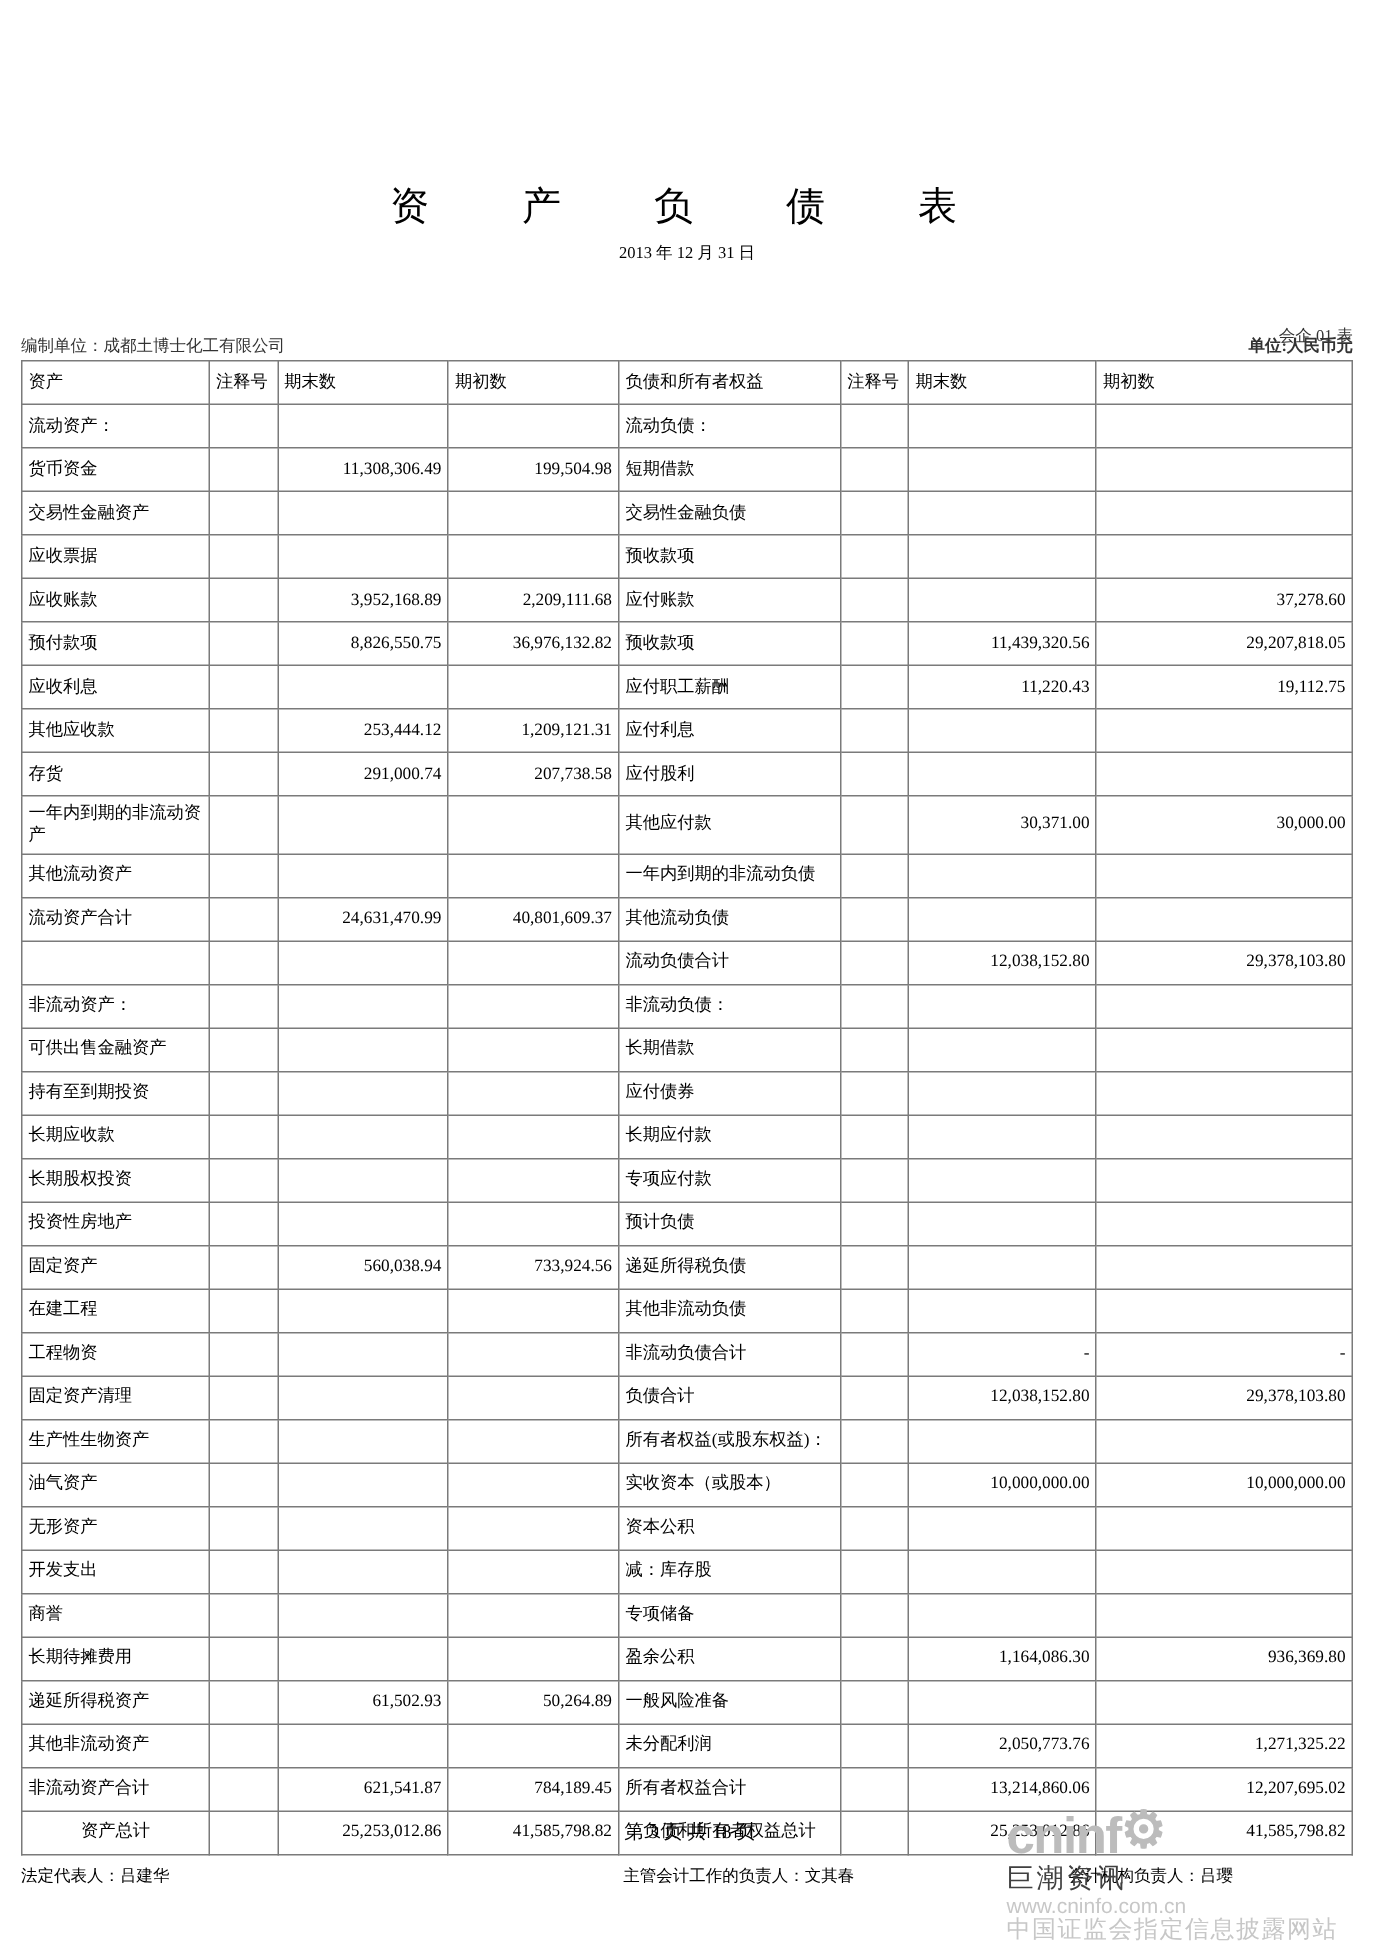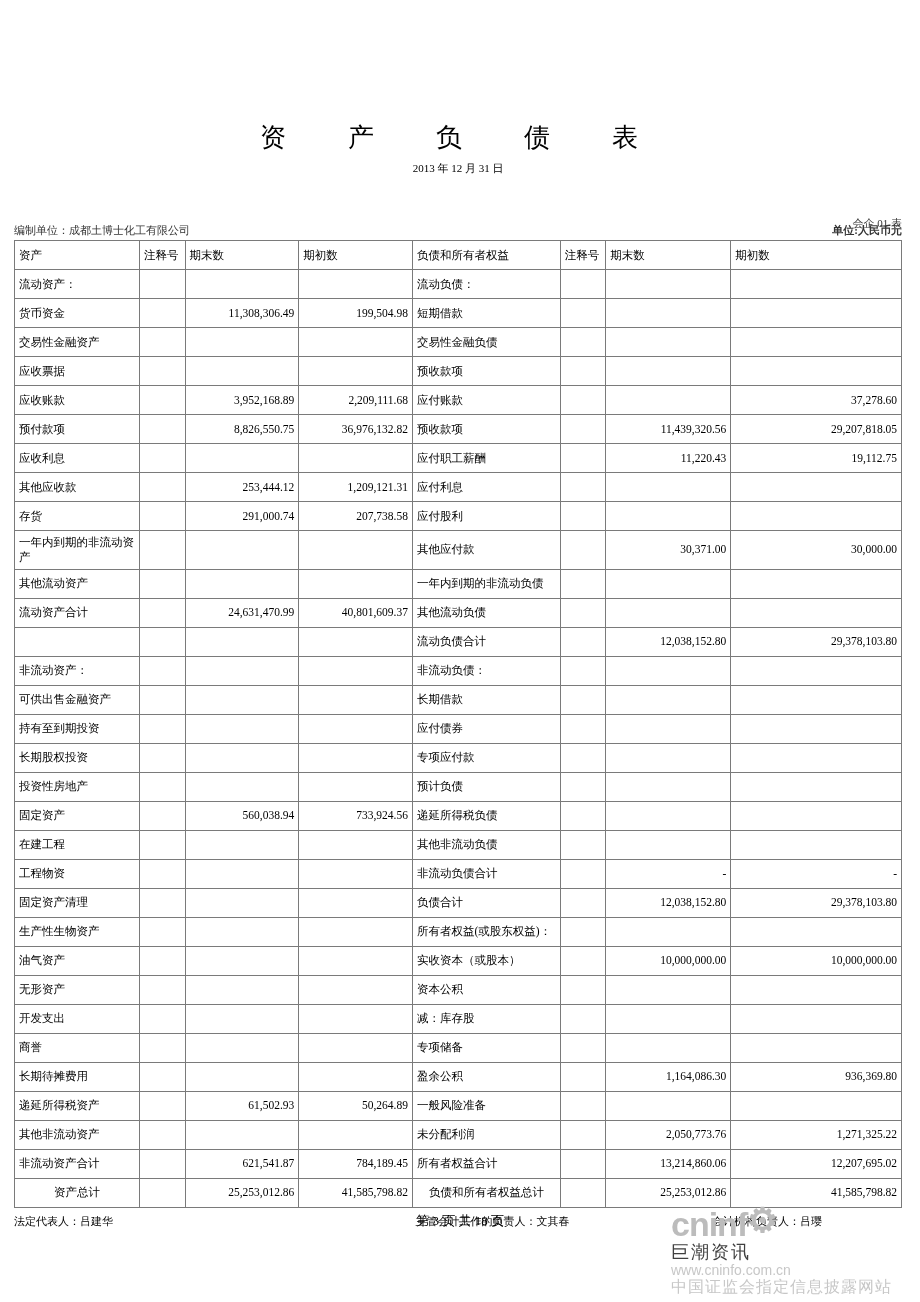--- a/index.html
+++ b/index.html
@@ -276,20 +276,30 @@
           <td class="lbl">持有至到期投资</td>
           <td class="cen"></td>
           <td class="num"></td>
           <td class="num"></td>
           <td class="lbl">应付债券</td>
           <td class="cen"></td>
           <td class="num"></td>
           <td class="num"></td>
         </tr>
         <tr>
+          <td class="lbl">长期应收款</td>
+          <td class="cen"></td>
+          <td class="num"></td>
+          <td class="num"></td>
+          <td class="lbl">长期应付款</td>
+          <td class="cen"></td>
+          <td class="num"></td>
+          <td class="num"></td>
+        </tr>
+        <tr>
           <td class="lbl">长期股权投资</td>
           <td class="cen"></td>
           <td class="num"></td>
           <td class="num"></td>
           <td class="lbl">专项应付款</td>
           <td class="cen"></td>
           <td class="num"></td>
           <td class="num"></td>
         </tr>
         <tr>

